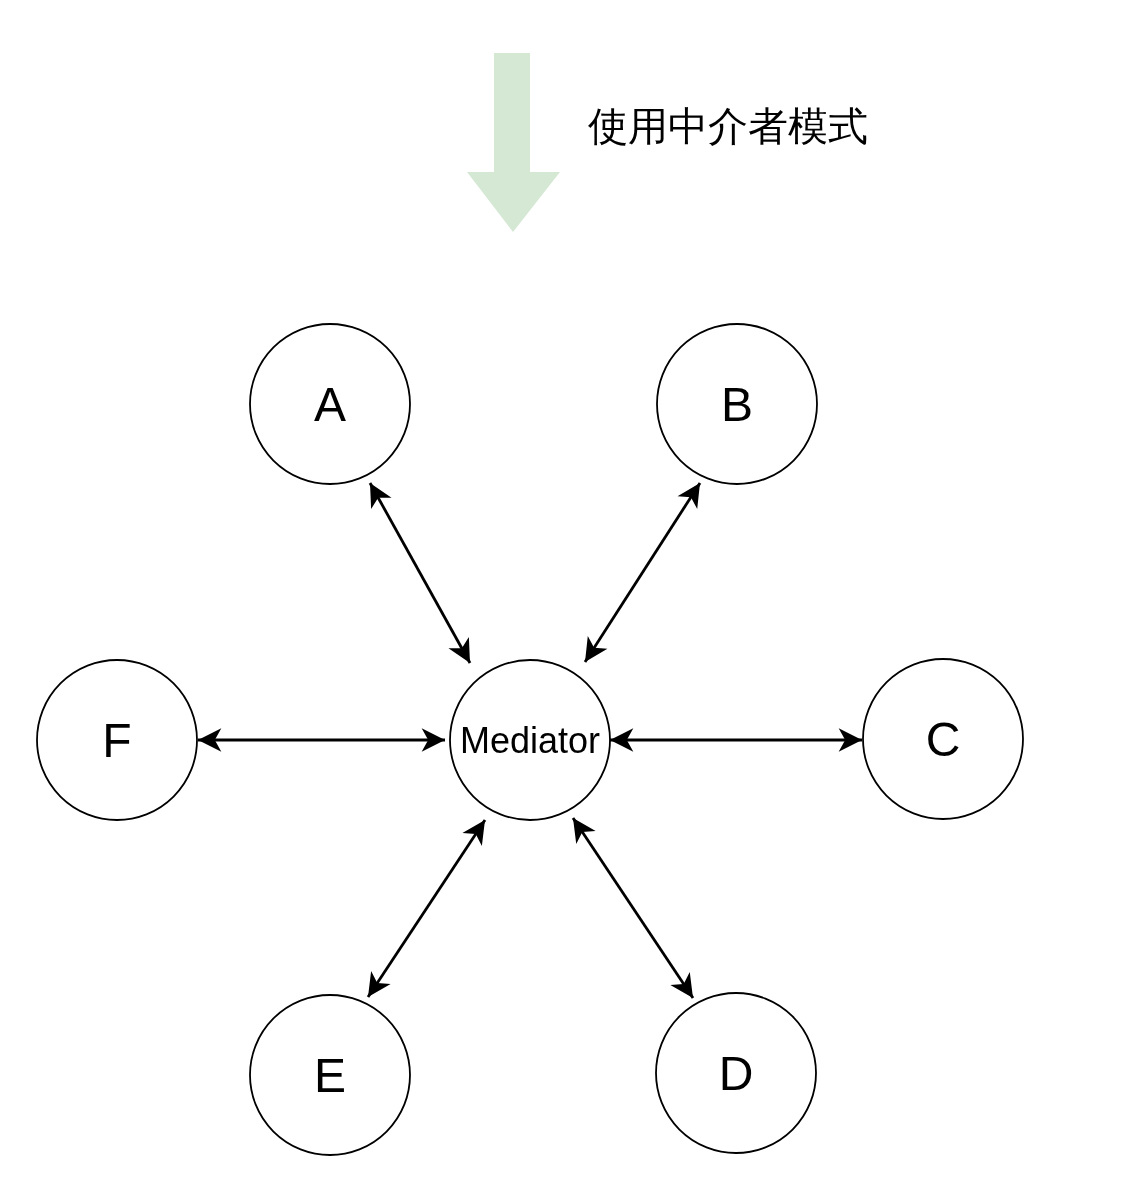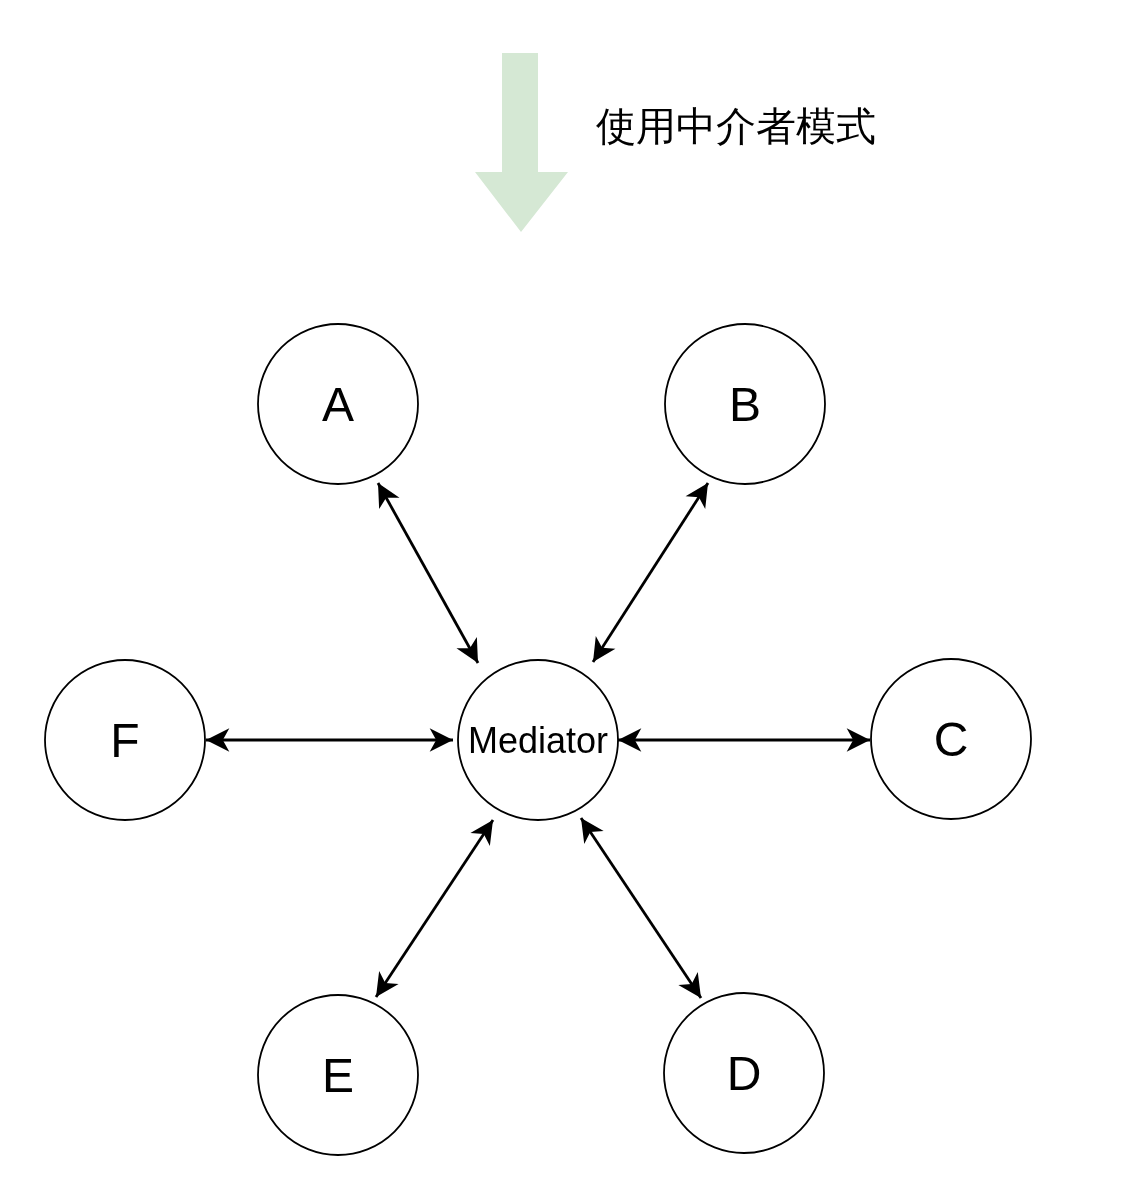--- a/index.html
+++ b/index.html
@@ -7,21 +7,20 @@
     padding: 0;
     background: #ffffff;
   }
   .canvas {
     position: relative;
     width: 1104px;
     height: 1196px;
     background: #ffffff;
     overflow: hidden;
     font-family: "Liberation Sans", sans-serif;
-    margin-left: 8px;
   }
   svg text {
     font-family: "Liberation Sans", sans-serif;
     fill: #000000;
   }
   .node-circle {
     fill: #ffffff;
     stroke: #000000;
     stroke-width: 1.8;
   }

